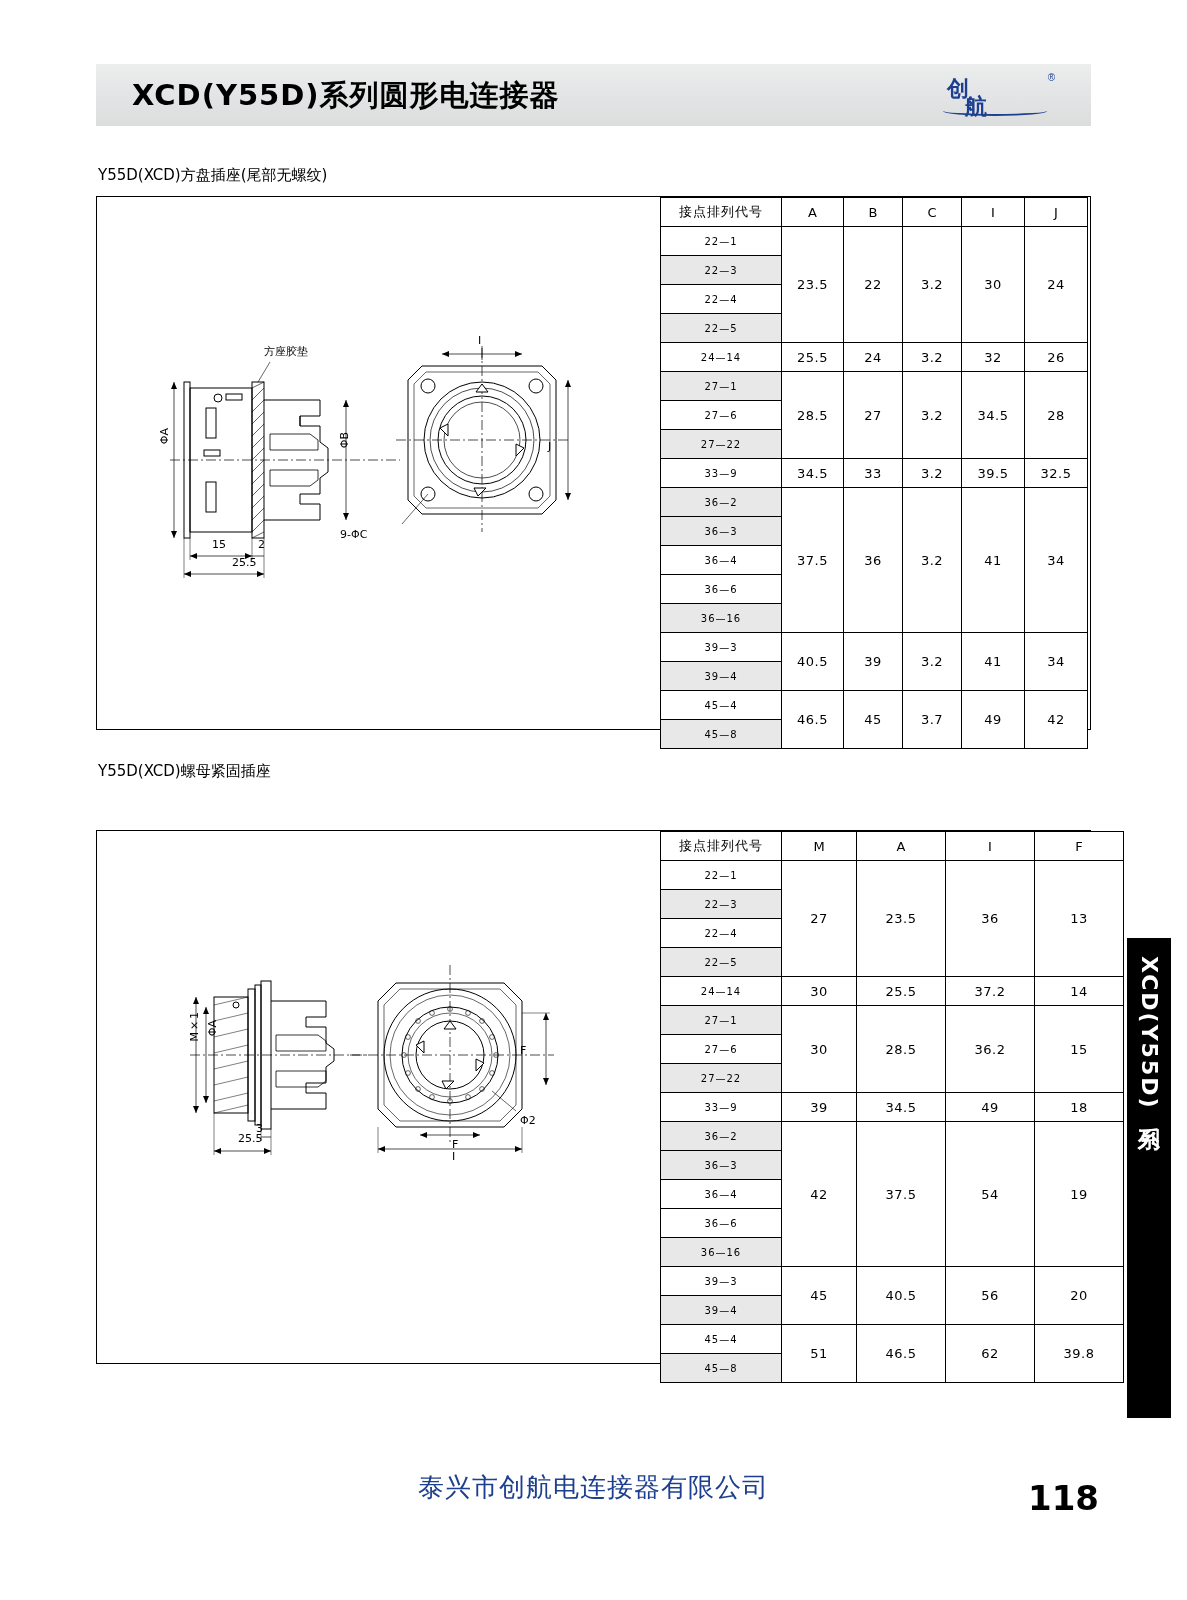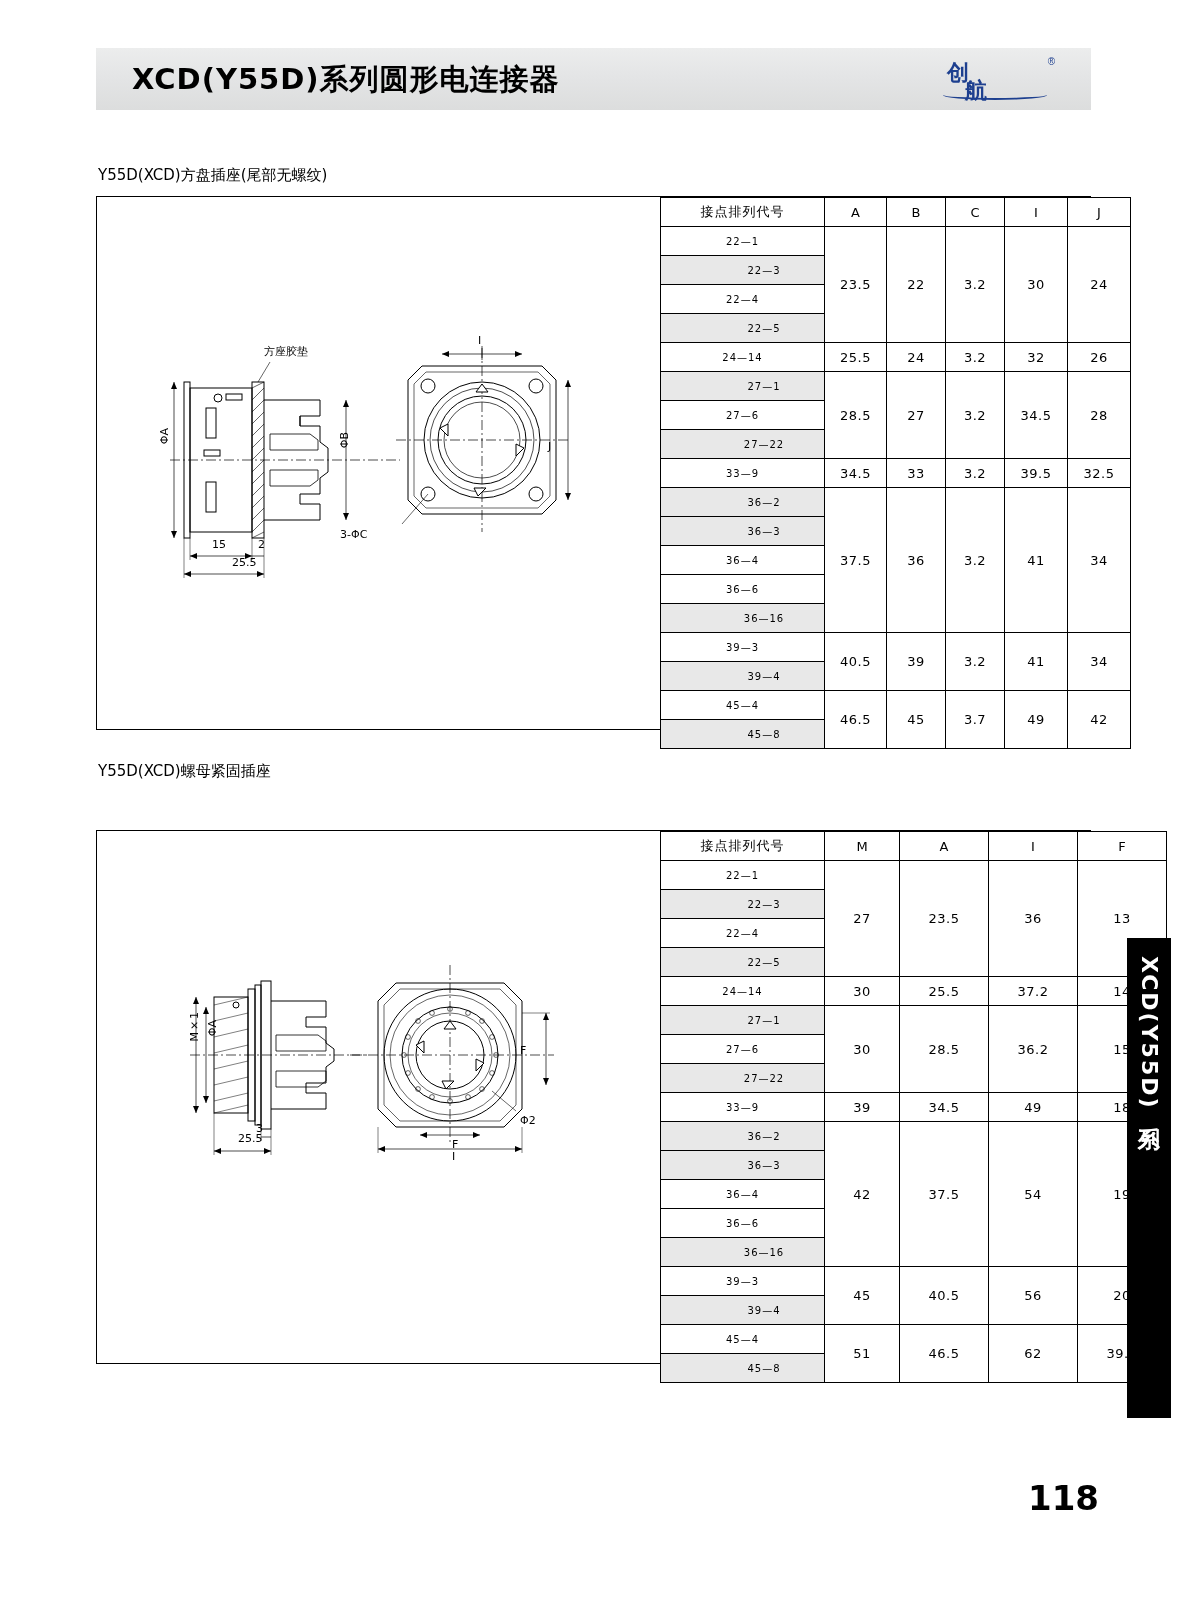--- a/index.html
+++ b/index.html
@@ -7,21 +7,21 @@
     width:1187px; height:1600px;
     background:#fff;
     font-family:"Liberation Sans", sans-serif;
     color:#000;
     position:relative;
     overflow:hidden;
   }
 
   
   .page-header{
-    position:absolute; left:96px; top:48px; width:995px; height:62px;
+    position:absolute; left:96px; top:64px; width:995px; height:62px;
     background:linear-gradient(to bottom,#eceded 0%, #e4e5e6 45%, #dcdddd 100%);
     border:0;
   }
   .page-header .title{
     position:absolute; left:36px; top:12px;
     font-size:29px; font-weight:bold; letter-spacing:1px;
     font-family:"DejaVu Sans", sans-serif;
   }
   .logo{
     position:absolute; right:32px; top:8px; width:120px; height:46px;
@@ -60,21 +60,21 @@
     position:absolute; border-collapse:collapse;
     font-family:"DejaVu Sans", sans-serif;
     background:#fff;
   }
   table.spec td, table.spec th{
     border:1px solid #000; text-align:center; vertical-align:middle;
     font-weight:normal; font-size:13px; padding:0;
   }
   table.spec .hdr td{ height:28px; font-size:13px; }
   table.spec .code{ width:120px; height:28px; font-size:10px; letter-spacing:1px; }
-  table.spec .code.shade{ background:#e8e8e8;padding-left:43px; }
+  table.spec .code.shade{ background:#e8e8e8; }
   table.spec .val{ font-size:13px; letter-spacing:0.5px; }
 
   #tbl1{ left:660px; top:197px; }
   #tbl1 .colA{ width:61px; }
   #tbl1 .colB{ width:58px; }
   #tbl1 .colC{ width:58px; }
   #tbl1 .colI{ width:62px; }
   #tbl1 .colJ{ width:62px; }
 
   #tbl2{ left:660px; top:831px; }
@@ -247,21 +247,21 @@
     <line x1="186" y1="40" x2="186" y2="160" stroke-width="0.7"></line>
     <path d="M186 40 l-3 7 l6 0 z" fill="#000" stroke="none"></path>
     <path d="M186 160 l-3 -7 l6 0 z" fill="#000" stroke="none"></path>
 
     <line x1="46" y1="154" x2="20" y2="184" stroke-width="0.6"></line>
   </g>
 </svg>
 </div>
 <div class="lbl" style="left:478px; top:334px;">I</div>
 <div class="lbl" style="left:548px; top:440px;">J</div>
-<div class="lbl" style="left:340px; top:528px;">3-ΦC</div>
+<div class="lbl" style="left:340px; top:528px;">9-ΦC</div>
 
 <table class="spec" id="tbl1">
   <tbody id="tbl1-body">
       <tr class="hdr">
         <td class="code">接点排列代号</td>
         <td class="colA">A</td>
         <td class="colB">B</td>
         <td class="colC">C</td>
         <td class="colI">I</td>
         <td class="colJ">J</td>
@@ -570,14 +570,15 @@
       </tr>
     </tbody>
 </table>
 
 <div class="side-tab">
   <span>XCD(Y55D)系列</span>
 </div>
 
 <div class="pagerule"></div>
 <div class="footer">
+  <div class="company">泰兴市创航电连接器有限公司</div>
 </div>
 <div class="pageno">118</div>
 
 </body></html>

